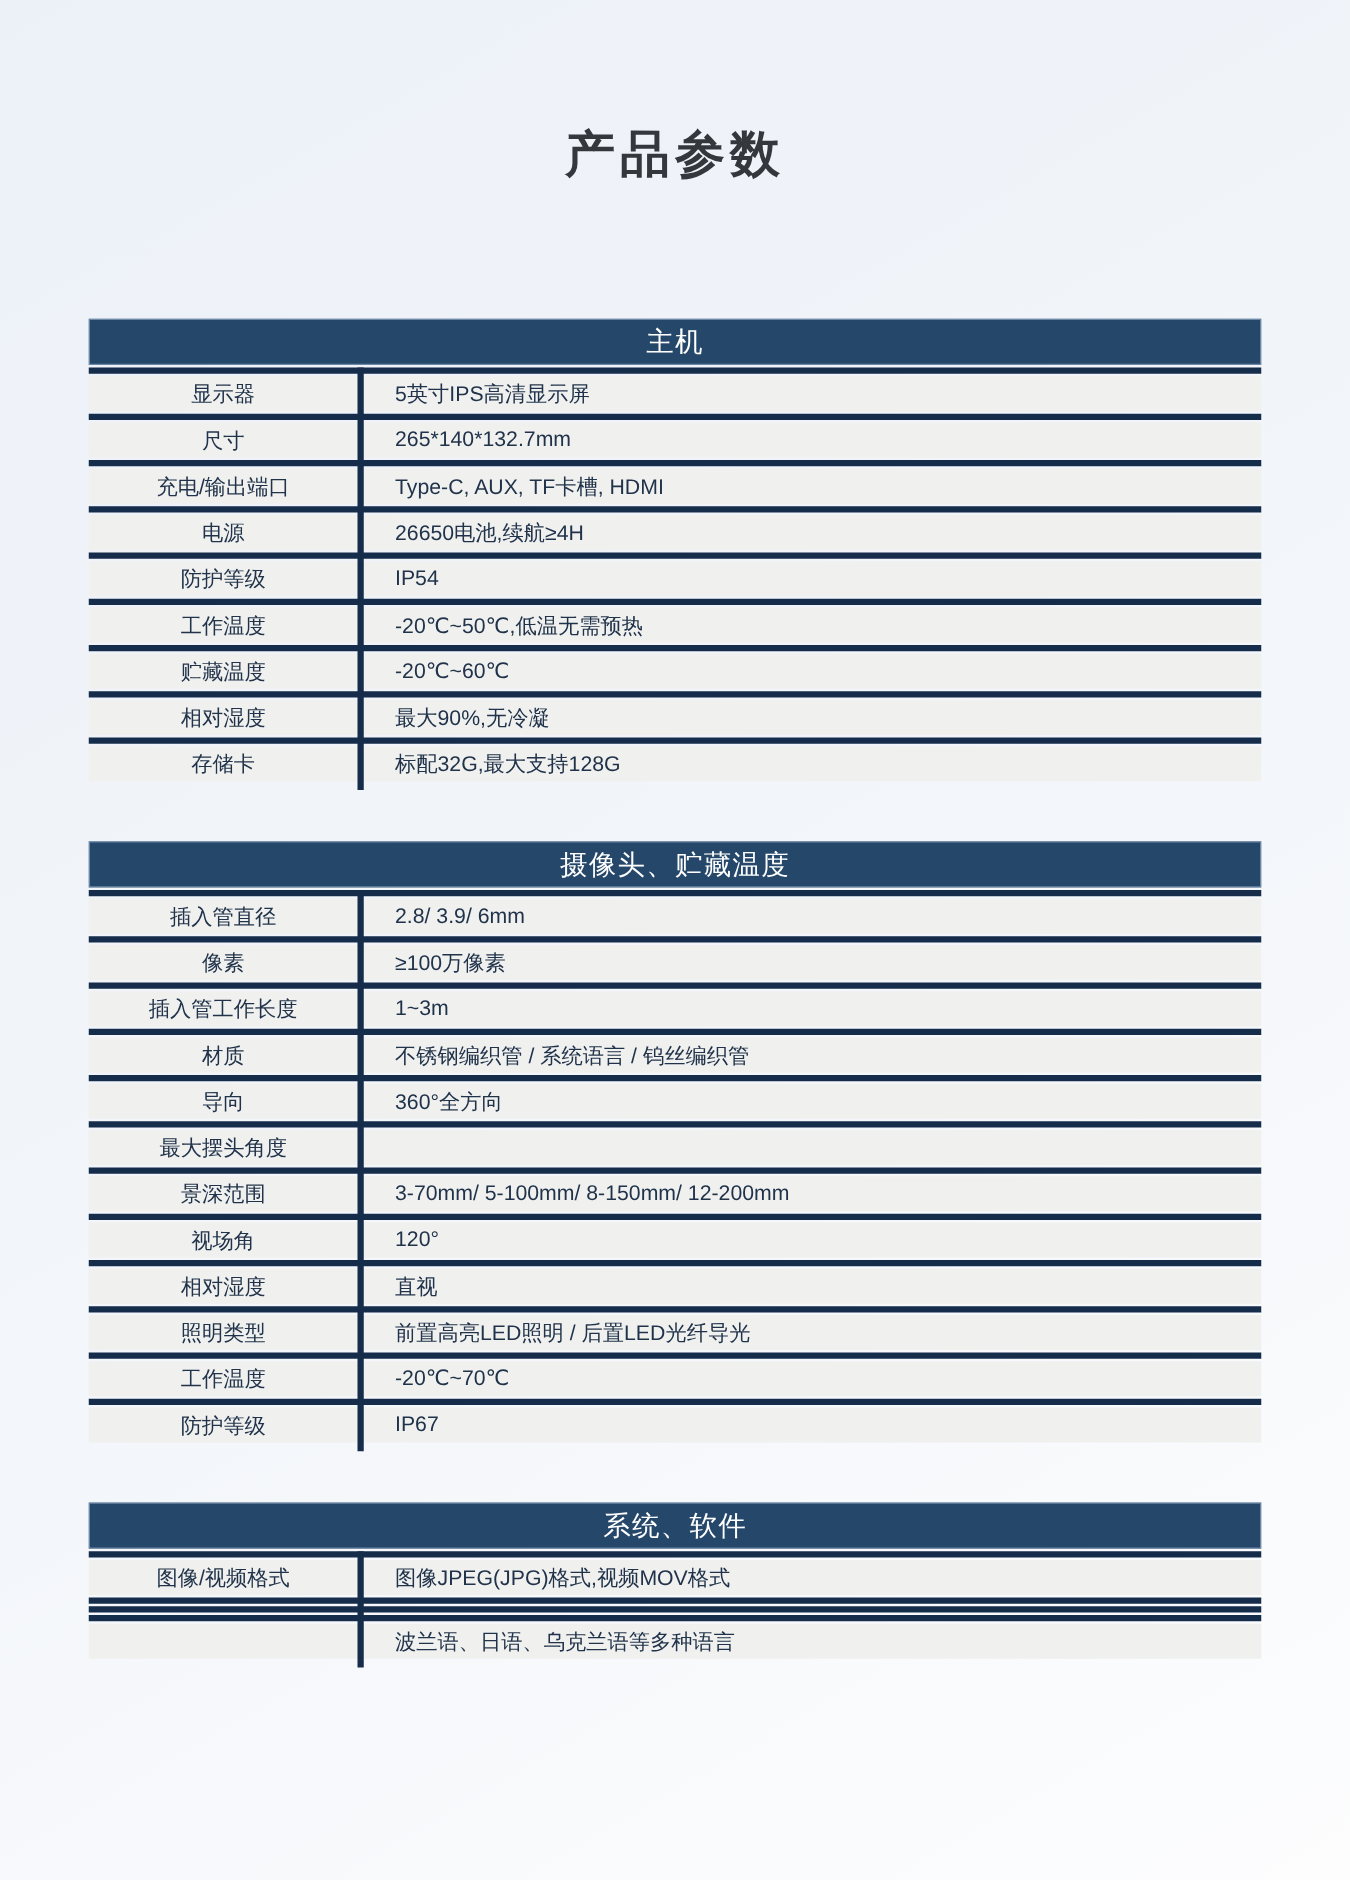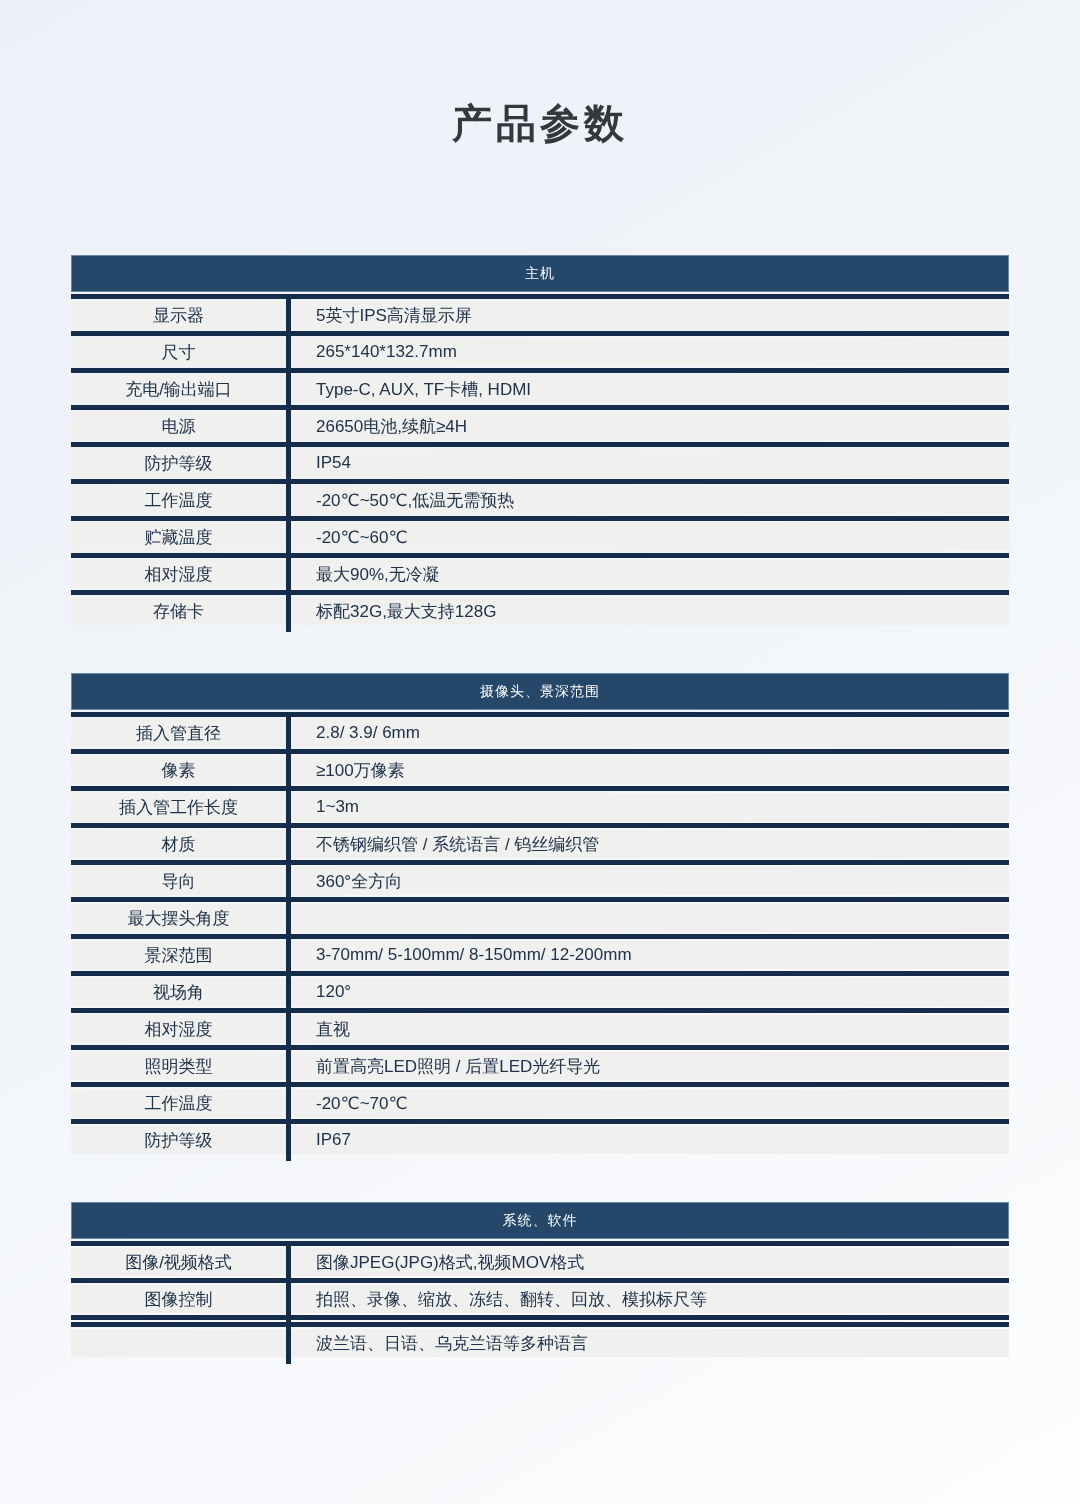--- a/index.html
+++ b/index.html
@@ -38,21 +38,21 @@
   .spec-table.first{
     margin-top:104px;
   }
   .table-header{
     height:37px;
     background:var(--header-bg);
     color:var(--header-text);
     display:flex;
     align-items:center;
     justify-content:center;
-    font-size:14px;
+    font-size:22px;
     letter-spacing:1px;
     border:1px solid rgba(170,190,215,0.55);
   }
   .rows-wrap{
     position:relative;
   }
   .row-sep{
     height:5px;
     background:var(--separator);
     margin:2px 0;
@@ -147,21 +147,21 @@
 <div class="row-sep"></div>
   <div class="row">
     <div class="label-cell">存储卡</div>
     <div class="value-cell">标配32G,最大支持128G</div>
   </div>
 </div>
   </section>
 
   <section class="spec-table">
     <div class="table-header">
-      <span>摄像头、景深范围</span>
+      <span>摄像头、贮藏温度</span>
     </div>
     <div class="rows-wrap">
       <div class="vline"></div>
     <div class="row-sep"></div>
   <div class="row">
     <div class="label-cell">插入管直径</div>
     <div class="value-cell">2.8/ 3.9/ 6mm</div>
   </div>
 <div class="row-sep"></div>
   <div class="row">
@@ -225,24 +225,20 @@
       <span>系统、软件</span>
     </div>
     <div class="rows-wrap">
       <div class="vline"></div>
     <div class="row-sep"></div>
   <div class="row">
     <div class="label-cell">图像/视频格式</div>
     <div class="value-cell">图像JPEG(JPG)格式,视频MOV格式</div>
   </div>
 <div class="row-sep"></div>
-  <div class="row">
-    <div class="label-cell">图像控制</div>
-    <div class="value-cell">拍照、录像、缩放、冻结、翻转、回放、模拟标尺等</div>
-  </div>
 <div class="row-sep"></div>
 <div class="row-sep"></div>
   <div class="row">
     <div class="label-cell"></div>
     <div class="value-cell">波兰语、日语、乌克兰语等多种语言</div>
   </div>
 </div>
   </section>
 
 </div>

